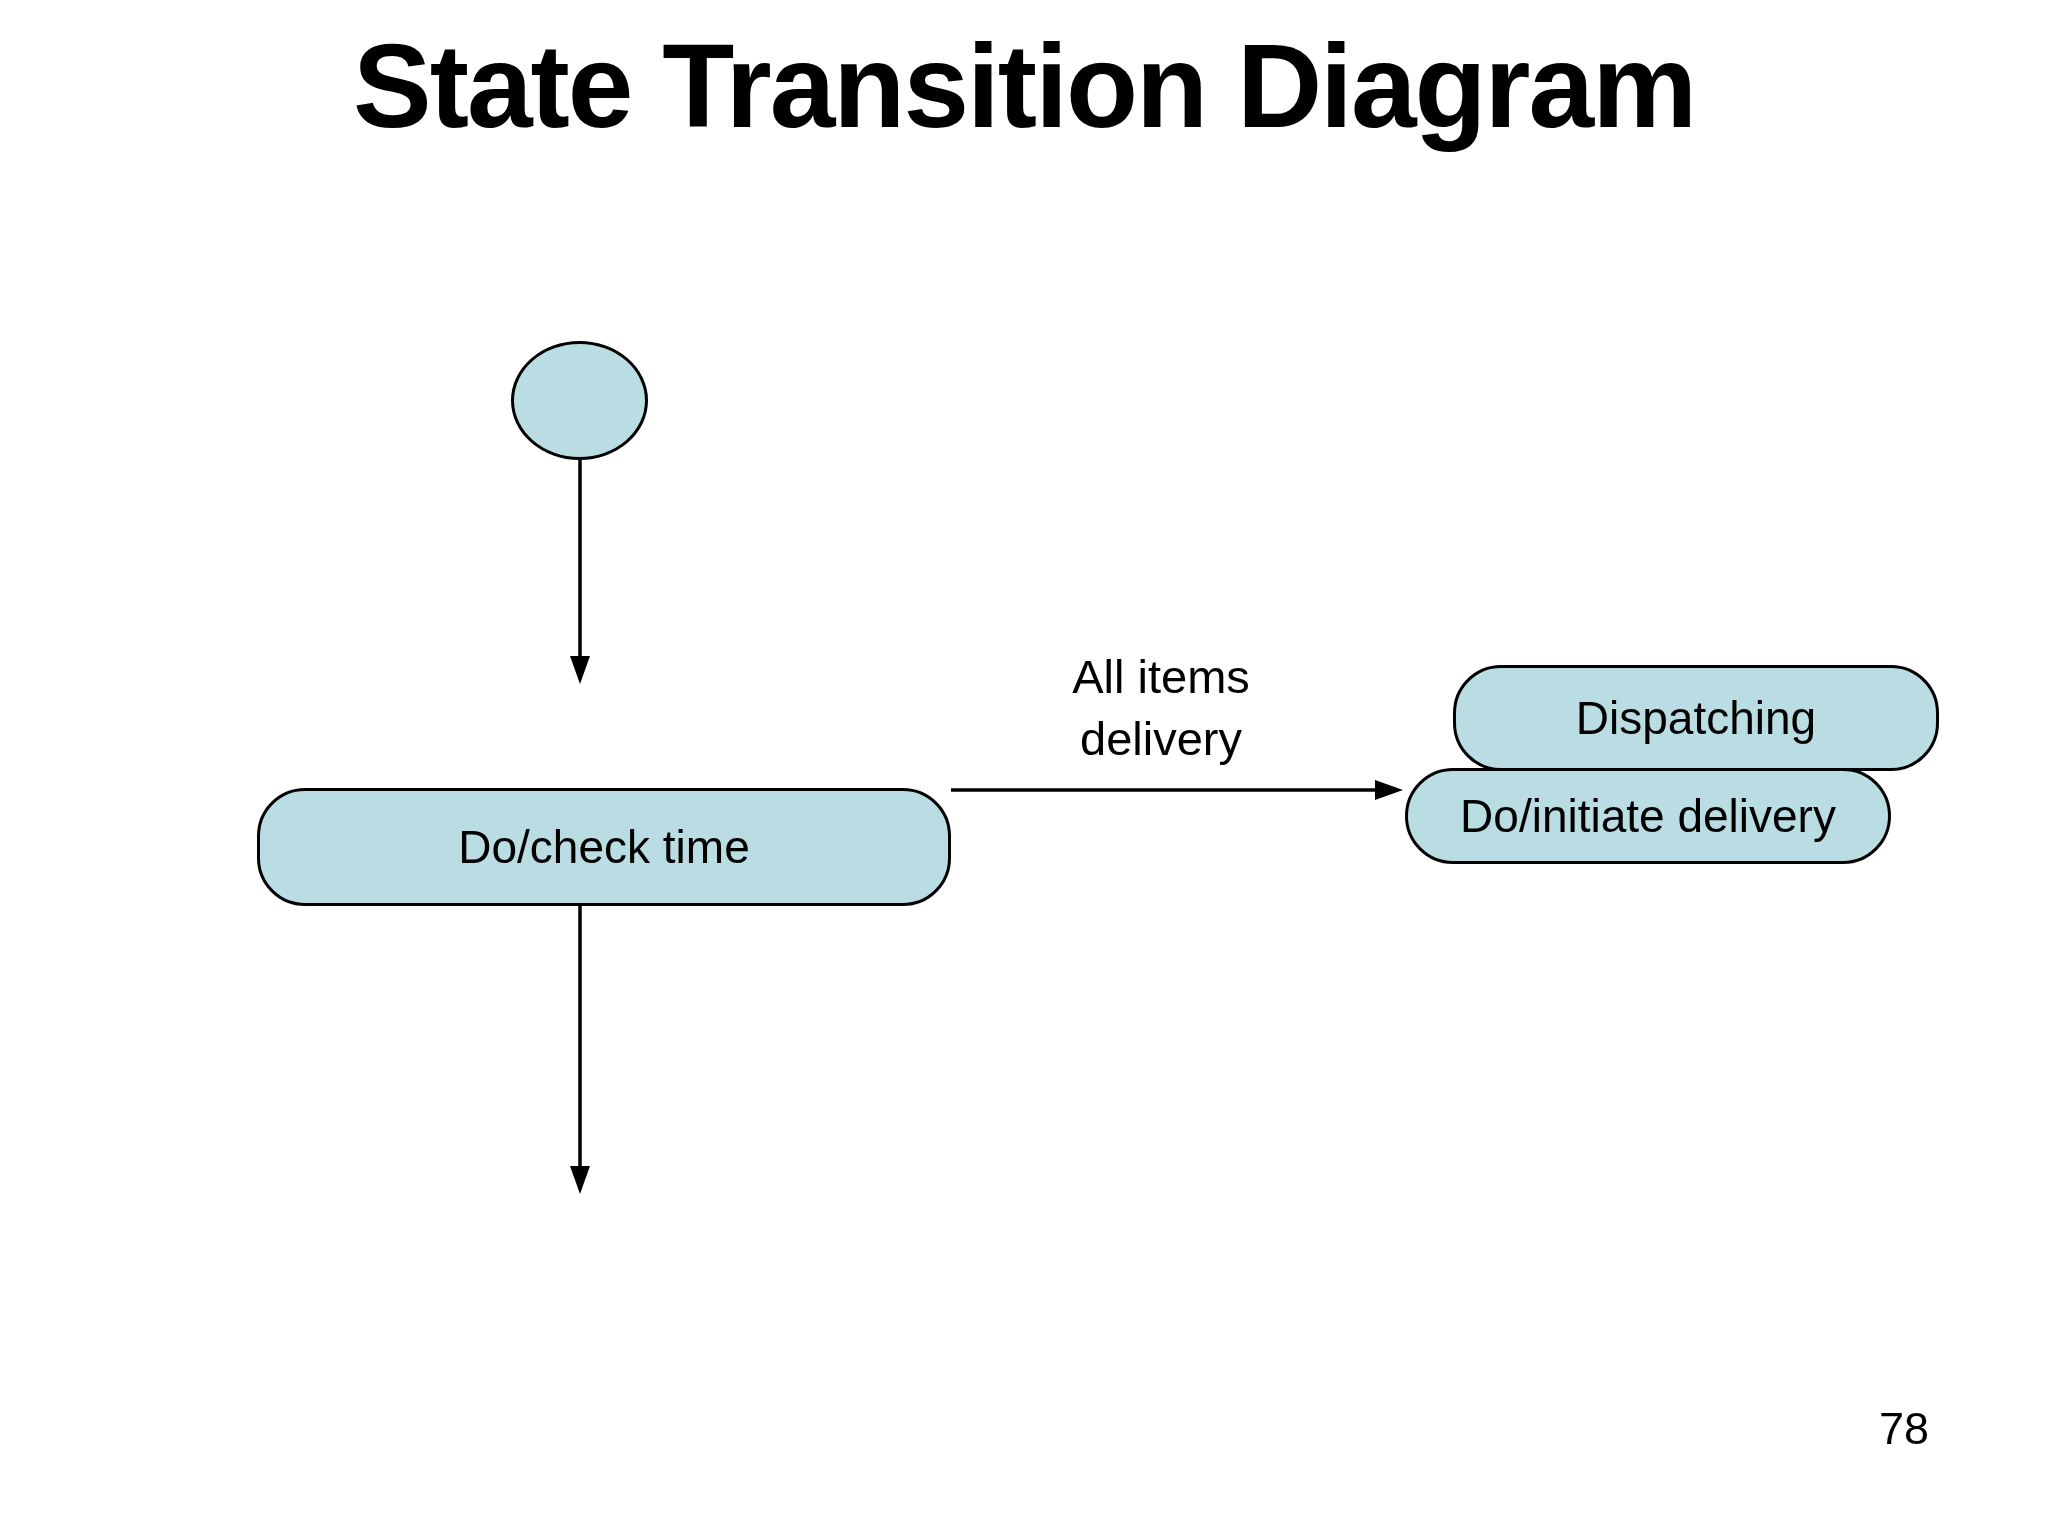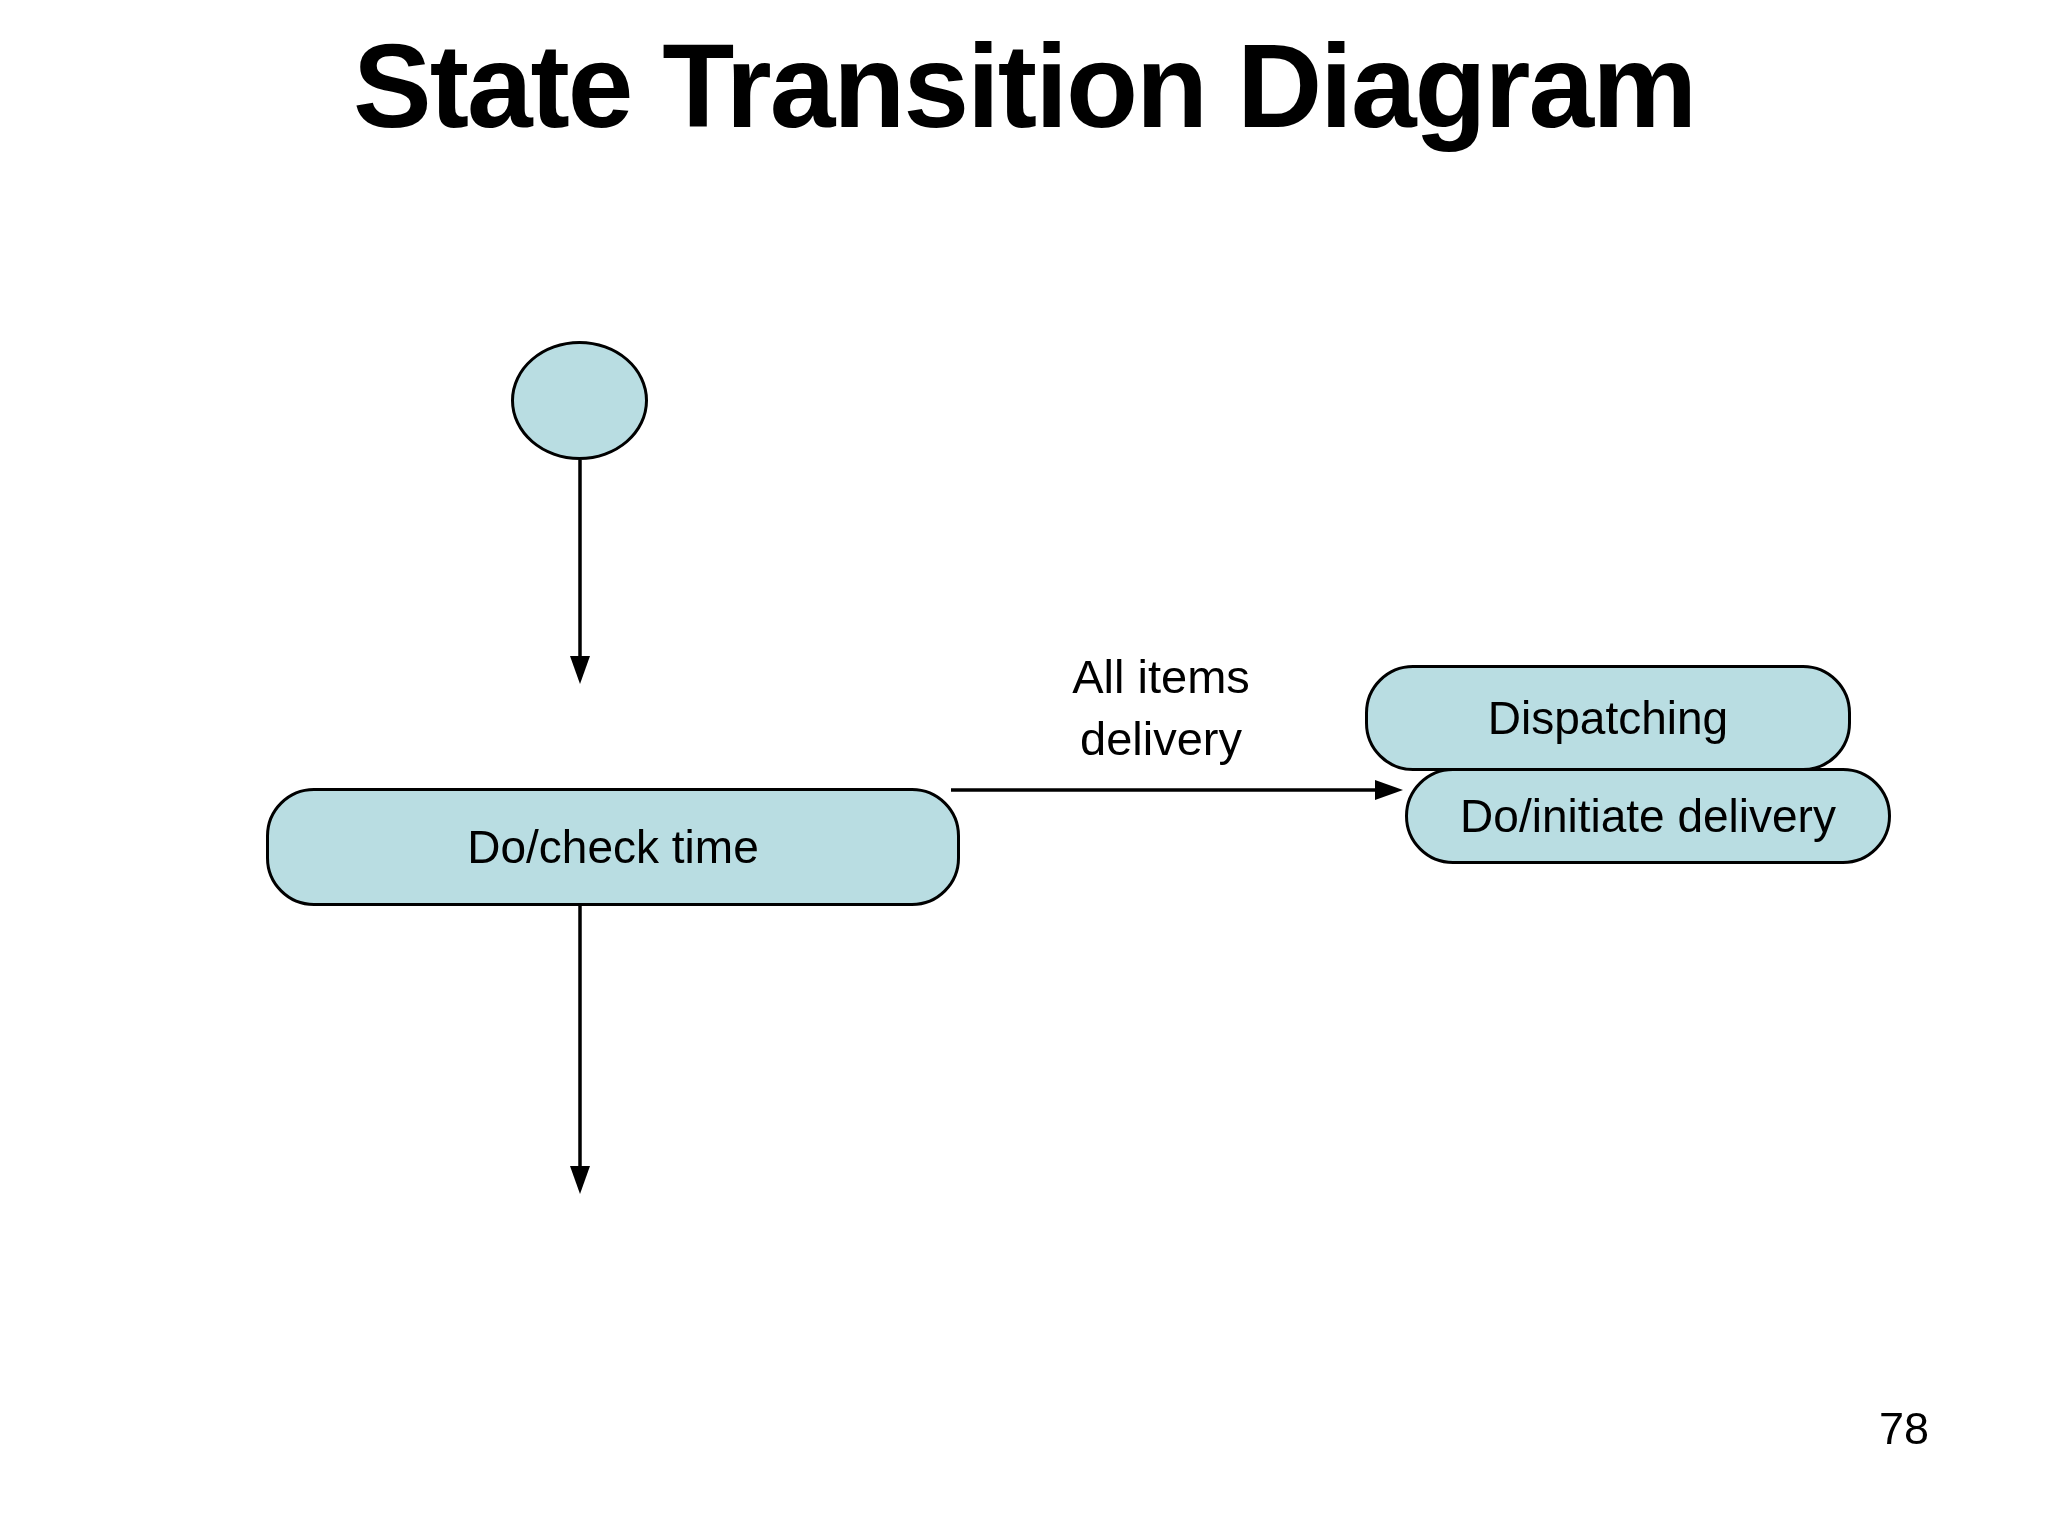--- a/index.html
+++ b/index.html
@@ -56,22 +56,22 @@
     border-radius: 48px;
     box-sizing: border-box;
     display: flex;
     align-items: center;
     justify-content: center;
     font-size: 46px;
     line-height: 1;
     white-space: nowrap;
   }
   .checking-name    { left: 257px;  top: 685px; width: 694px; height: 106px; }
-  .checking-action  { left: 266px;  top: 788px; width: 694px; height: 118px; }
-  .dispatch-name    { left: 1365px; top: 665px; width: 486px; height: 106px; }
+  .checking-action  { left: 257px;  top: 788px; width: 694px; height: 118px; }
+  .dispatch-name    { left: 1453px; top: 665px; width: 486px; height: 106px; }
   .dispatch-action  { left: 1405px; top: 768px; width: 486px; height: 96px; }
   .transition-label {
     position: absolute;
     left: 1011px;
     top: 646px;
     width: 300px;
     text-align: center;
     font-size: 47px;
     line-height: 62px;
   }

